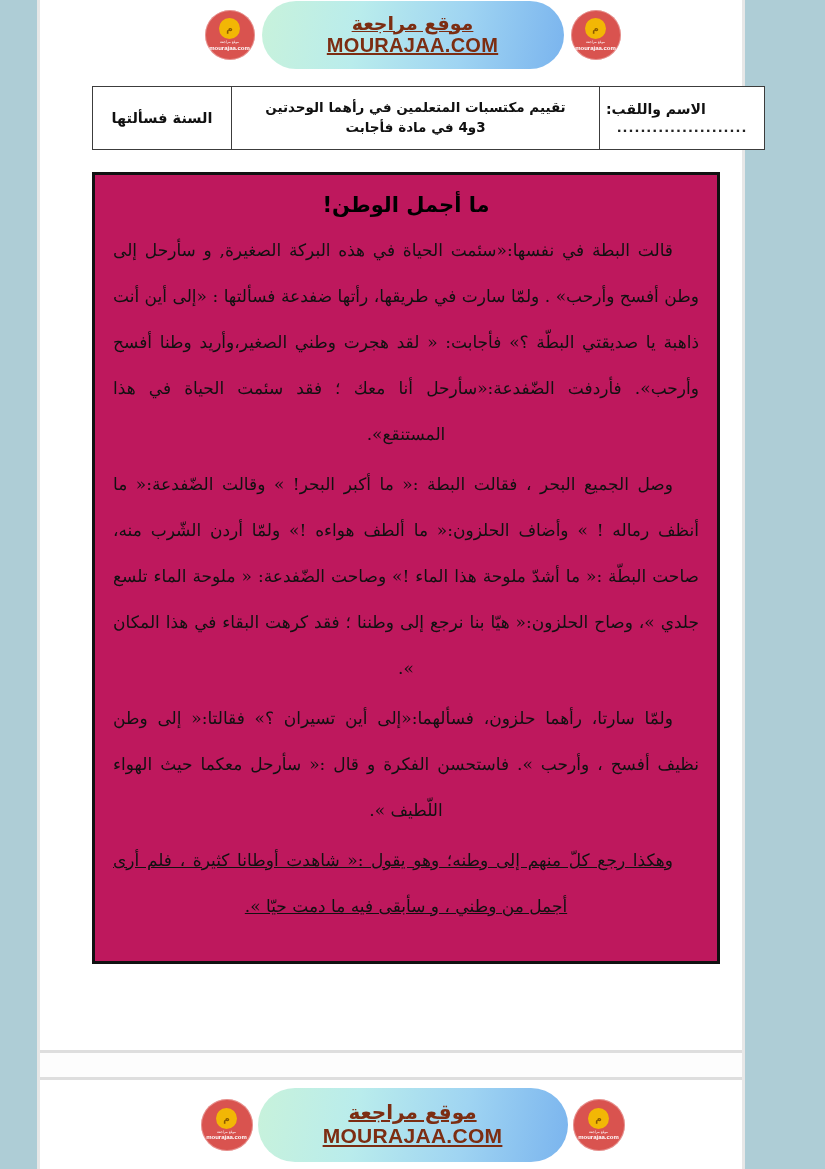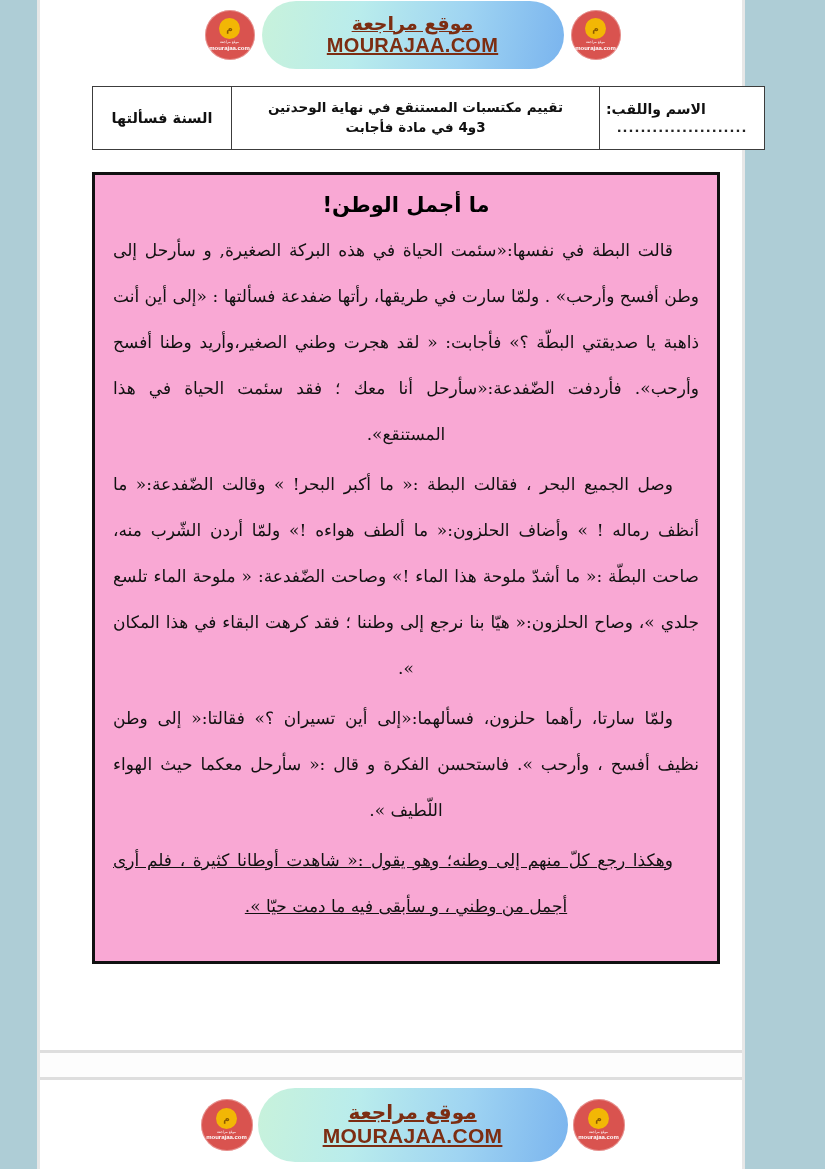--- a/index.html
+++ b/index.html
@@ -183,21 +183,21 @@
   }
 
   
   .passage-box {
     position: absolute;
     left: 92px;
     top: 172px;
     width: 628px;
     height: 792px;
     border: 3px solid #111111;
-    background: #f9a8d4;
+    background: #be185d;
     box-sizing: border-box;
     padding: 12px 18px 10px 18px;
   }
   .passage-title {
     text-align: center;
     font-family: "DejaVu Sans", sans-serif;
     font-size: 21px;
     font-weight: bold;
     color: #000000;
     margin: 6px 0 10px 0;
@@ -267,21 +267,21 @@
 </div>
 
 <table class="header-table">
   <tbody>
       <tr>
     <td class="cell-name">
       <span class="name-label">الاسم واللقب:</span>
       <span class="name-dots">......................</span>
     </td>
     <td class="cell-title">
-      <span class="title-line">تقييم مكتسبات المستنقع في نهاية الوحدتين</span>
+      <span class="title-line">تقييم مكتسبات المتعلمين في رأهما الوحدتين</span>
       <span class="title-line">3و4 في مادة فأجابت</span>
     </td>
     <td class="cell-year">
       <span class="year-label">السنة فسألتها</span>
     </td>
   </tr>
 </tbody>
   </table>
 
 <div class="passage-box">

